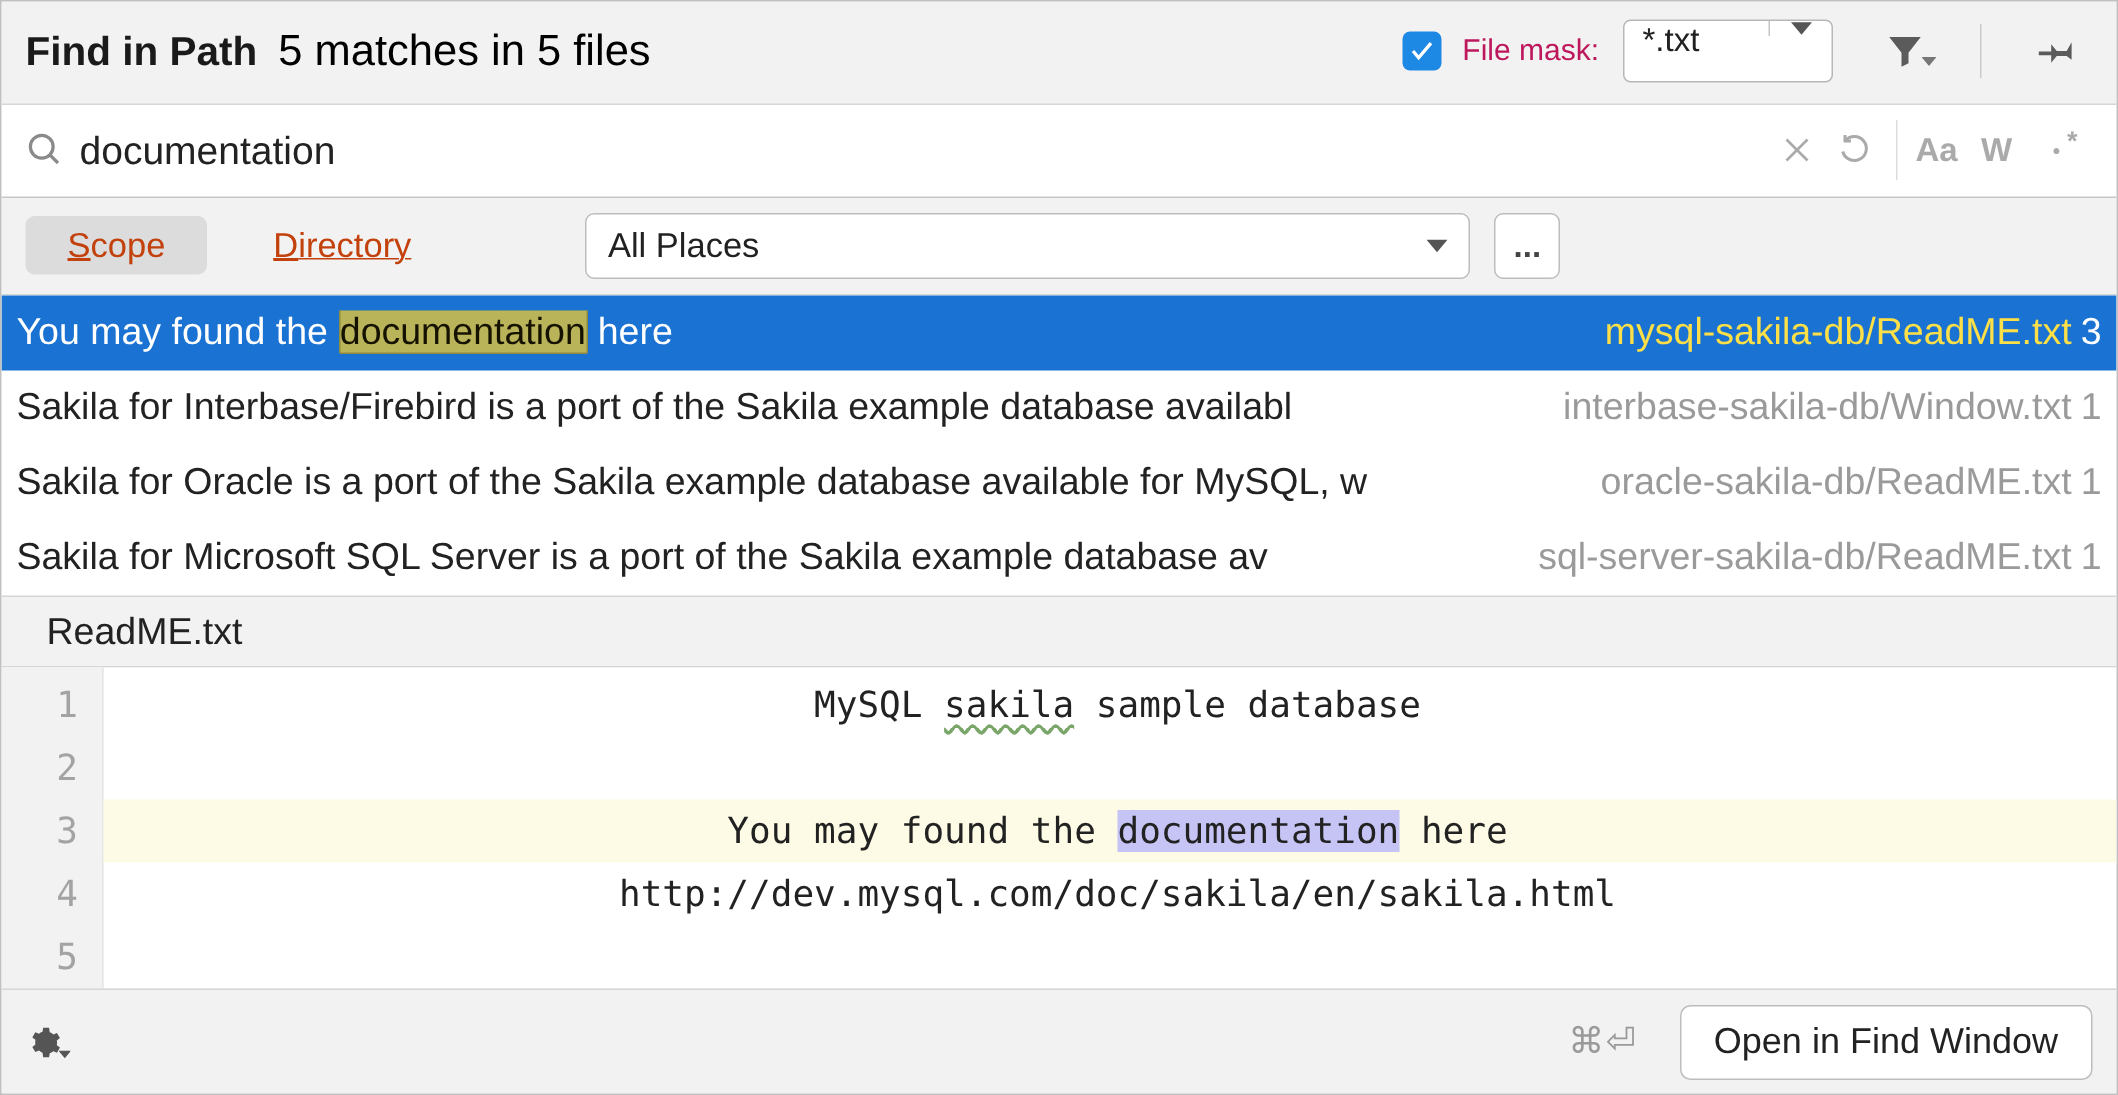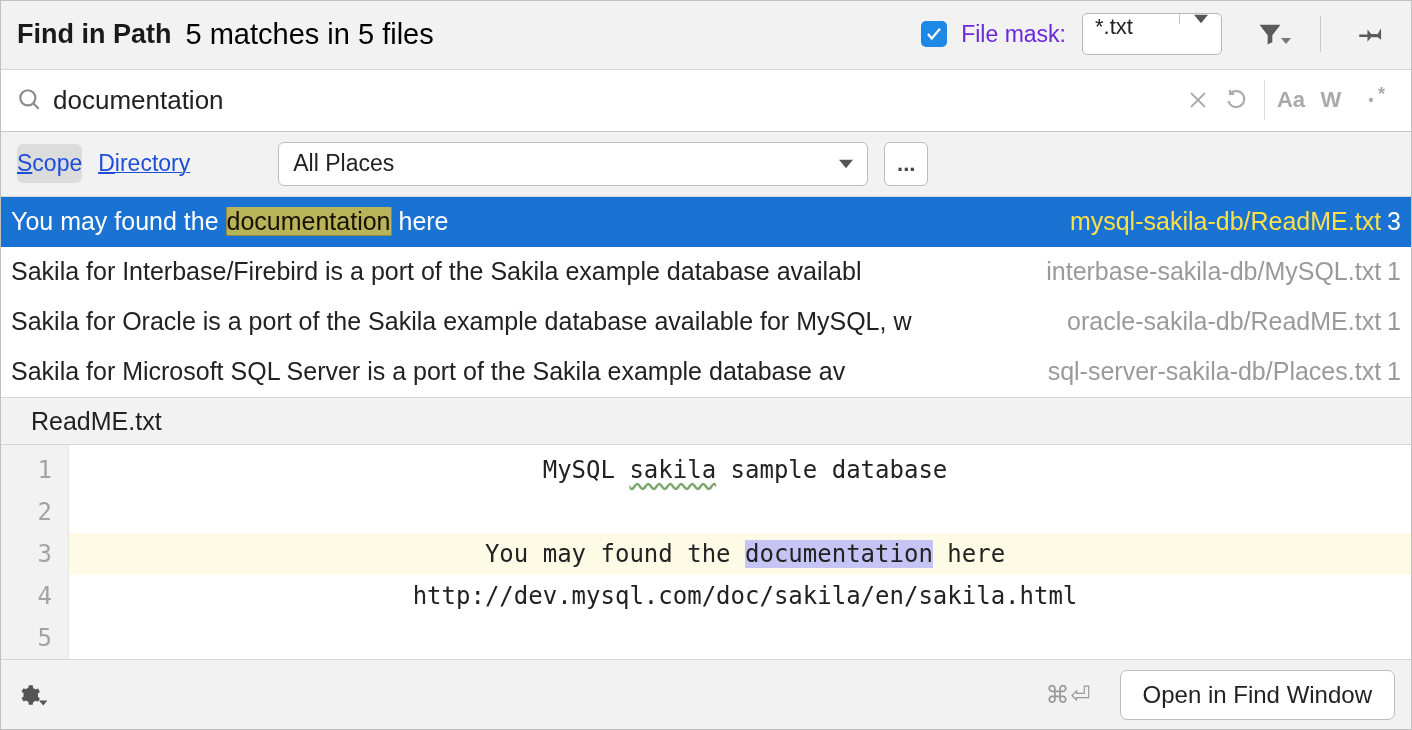--- a/index.html
+++ b/index.html
@@ -34,21 +34,21 @@
     margin-left: 4px;
   }
   .spacer { flex: 1; }
   .checkbox {
     width: 26px; height: 26px;
     border-radius: 5px;
     background: #1E88E5;
     display: flex; align-items: center; justify-content: center;
   }
   .checkbox svg { width: 18px; height: 18px; stroke: #fff; stroke-width: 3; fill: none; }
-  .filemask-label { font-size: 23px; color: #6d28d9; margin-left: 4px; }
+  .filemask-label { font-size: 20px; color: #be185d; margin-left: 4px; }
   .mask-combo {
     display: flex;
     align-items: flex-start;
     border: 1px solid #b7b7b7;
     border-radius: 5px;
     background: #fff;
     height: 42px;
     margin-left: 6px;
   }
   .mask-field {
@@ -110,22 +110,22 @@
   .scope-row {
     display: flex;
     align-items: center;
     padding: 10px 16px;
     gap: 16px;
     background: #f2f2f2;
     border-bottom: 1px solid #d6d6d6;
   }
   .tab-toggle {
     font-size: 23px;
-    color: #1d4ed8;
-    padding: 6px 0;
+    color: #c2410c;
+    padding: 6px 28px;
     border-radius: 6px;
     text-decoration: underline;
     text-underline-offset: 1px;
     text-decoration-thickness: 1px;
   }
   .tab-toggle.active {
     background: #dcdcdc;
     text-decoration: none;
   }
   .tab-toggle.active .ul { text-decoration: underline; text-underline-offset:1px; }
@@ -333,31 +333,31 @@
 <div class="results">
   <div class="result-row selected">
     <span class="result-text">
       <span class="pre">You may found the </span><span class="hl">documentation</span><span class="post"> here</span>
     </span>
     <span class="result-path">mysql-sakila-db/ReadME.txt</span>
     <span class="result-line">3</span>
   </div>
   <div class="result-row">
     <span class="result-text"><span class="pre">Sakila for Interbase/Firebird is a port of the Sakila example database availabl</span></span>
-    <span class="result-path">interbase-sakila-db/MySQL.txt</span>
+    <span class="result-path">interbase-sakila-db/Window.txt</span>
     <span class="result-line">1</span>
   </div>
   <div class="result-row">
     <span class="result-text"><span class="pre">Sakila for Oracle is a port of the Sakila example database available for MySQL, w</span></span>
     <span class="result-path">oracle-sakila-db/ReadME.txt</span>
     <span class="result-line">1</span>
   </div>
   <div class="result-row">
     <span class="result-text"><span class="pre">Sakila for Microsoft SQL Server is a port of the Sakila example database av</span></span>
-    <span class="result-path">sql-server-sakila-db/Places.txt</span>
+    <span class="result-path">sql-server-sakila-db/ReadME.txt</span>
     <span class="result-line">1</span>
   </div>
 </div>
 
 <div class="preview-header">
   <span class="preview-file">ReadME.txt</span>
 </div>
 
 <div class="preview">
   <div class="gutter">

